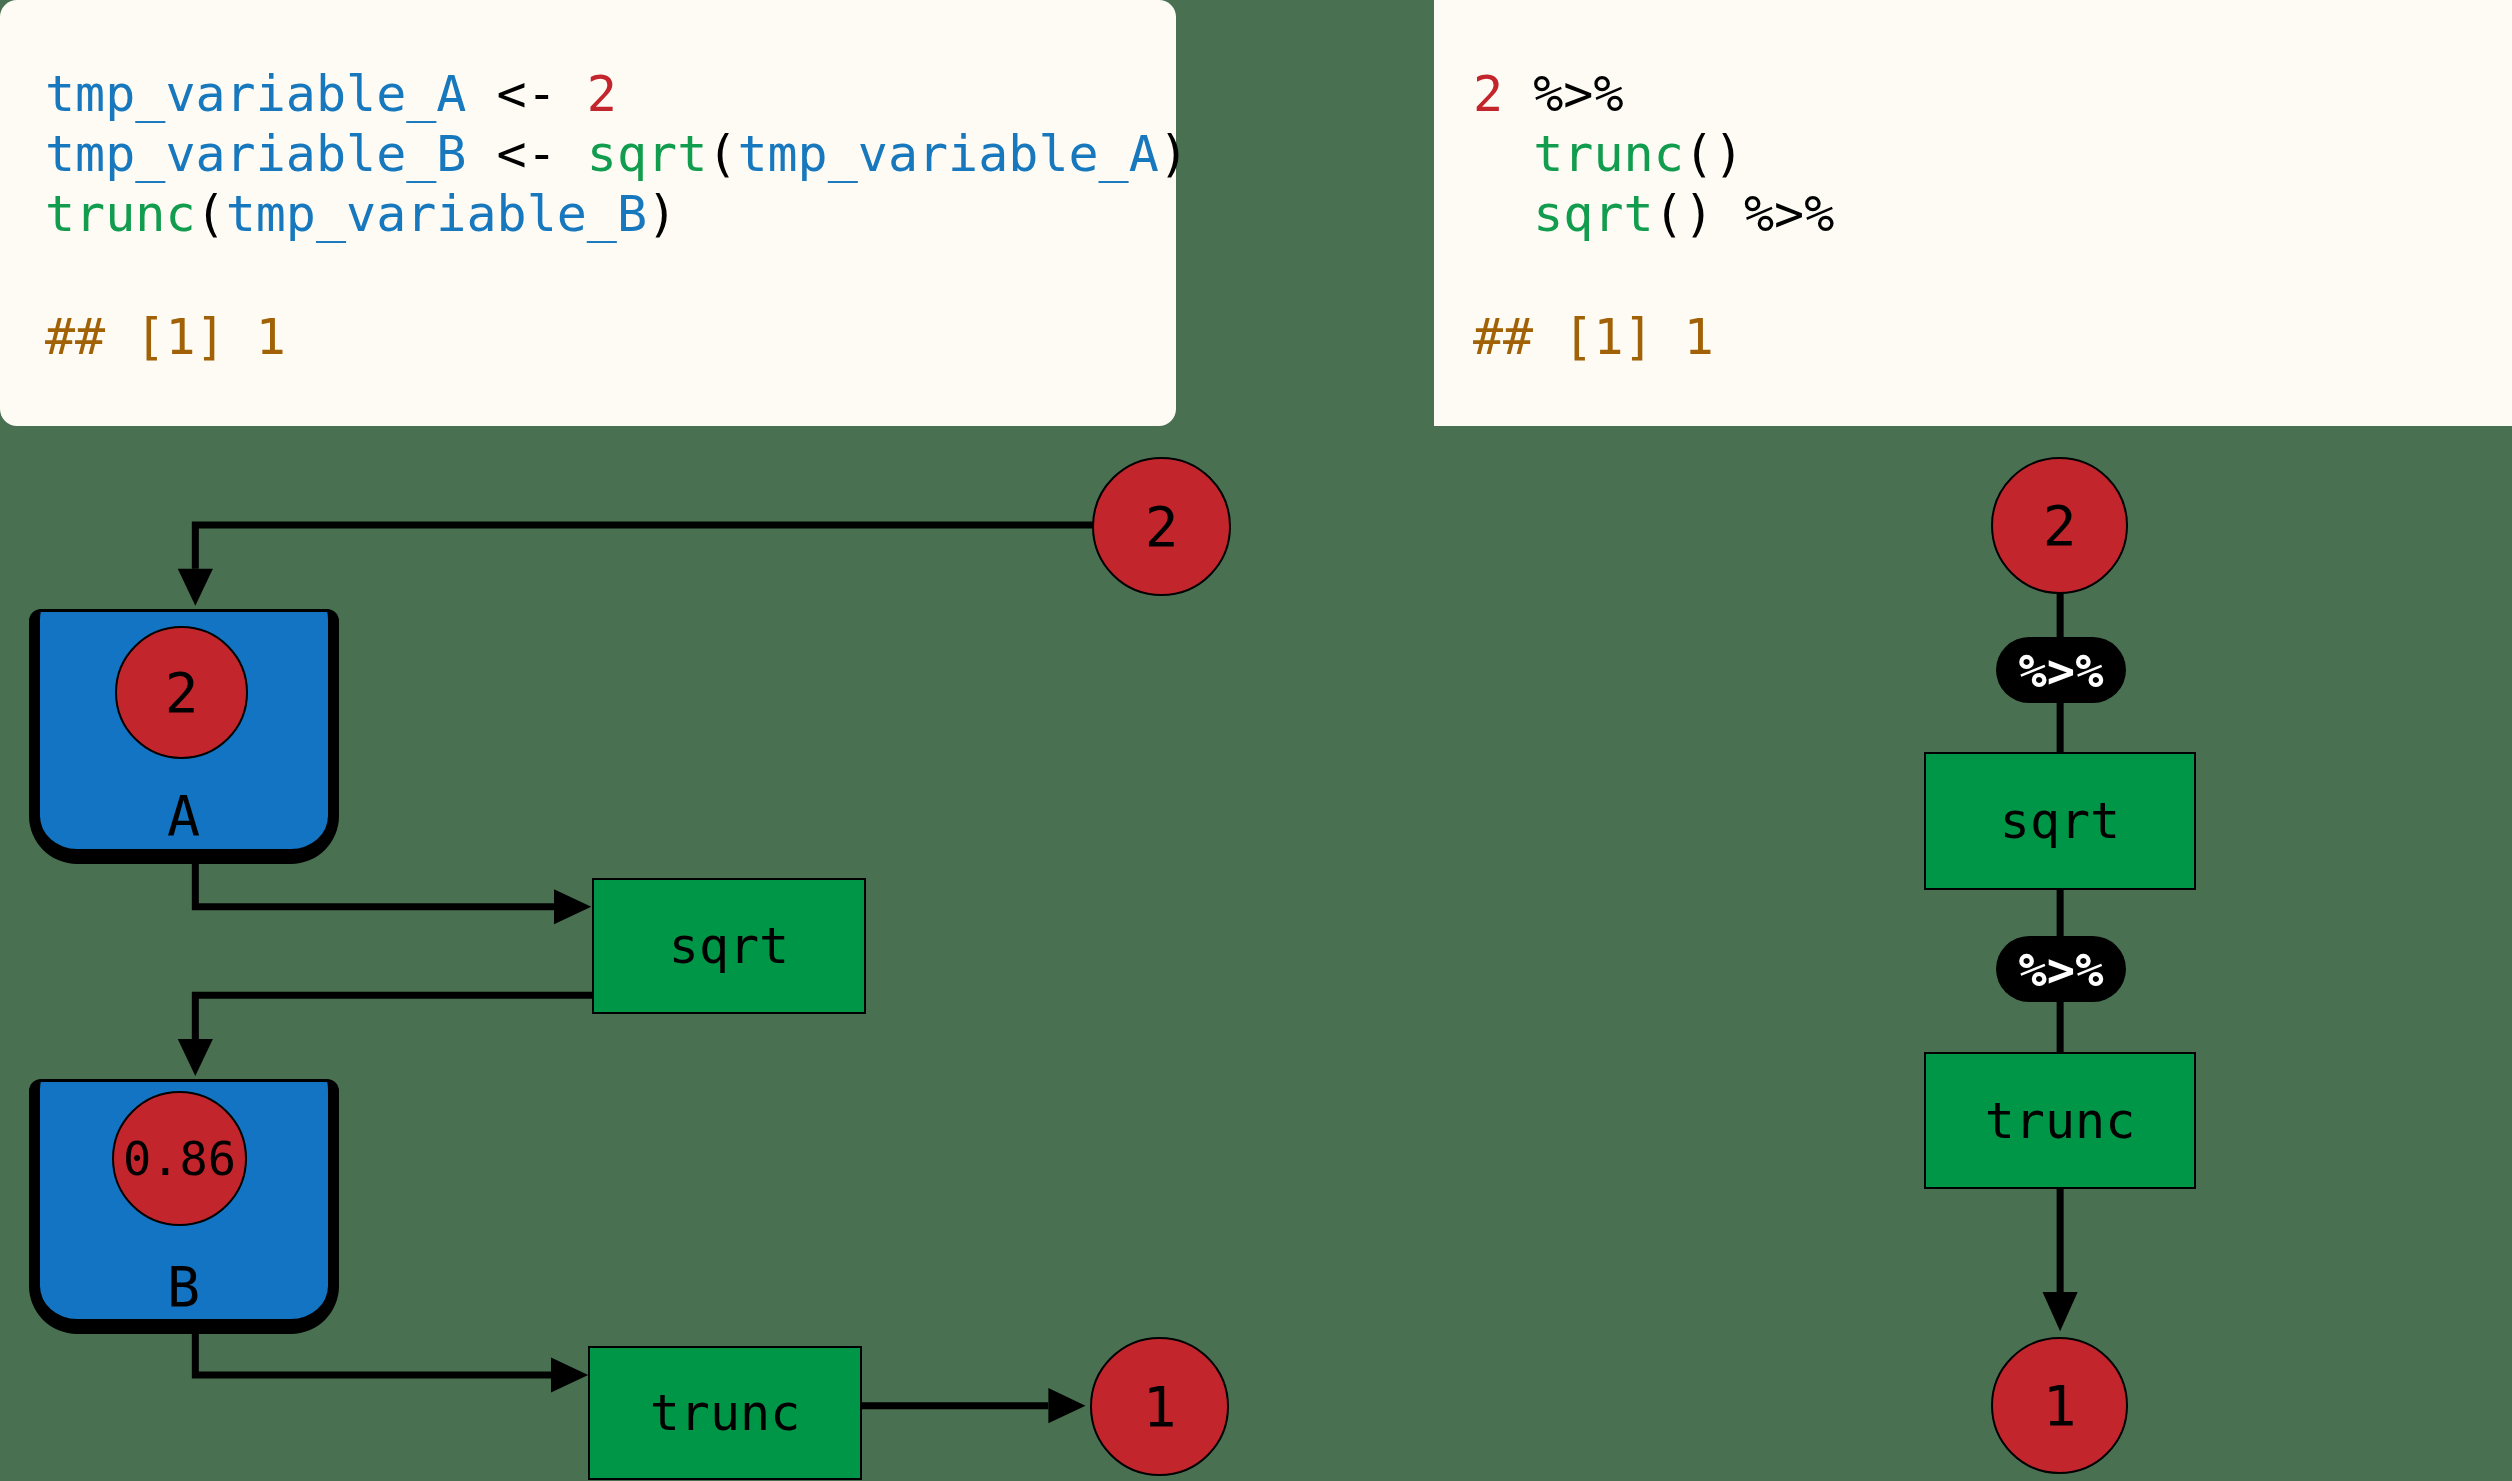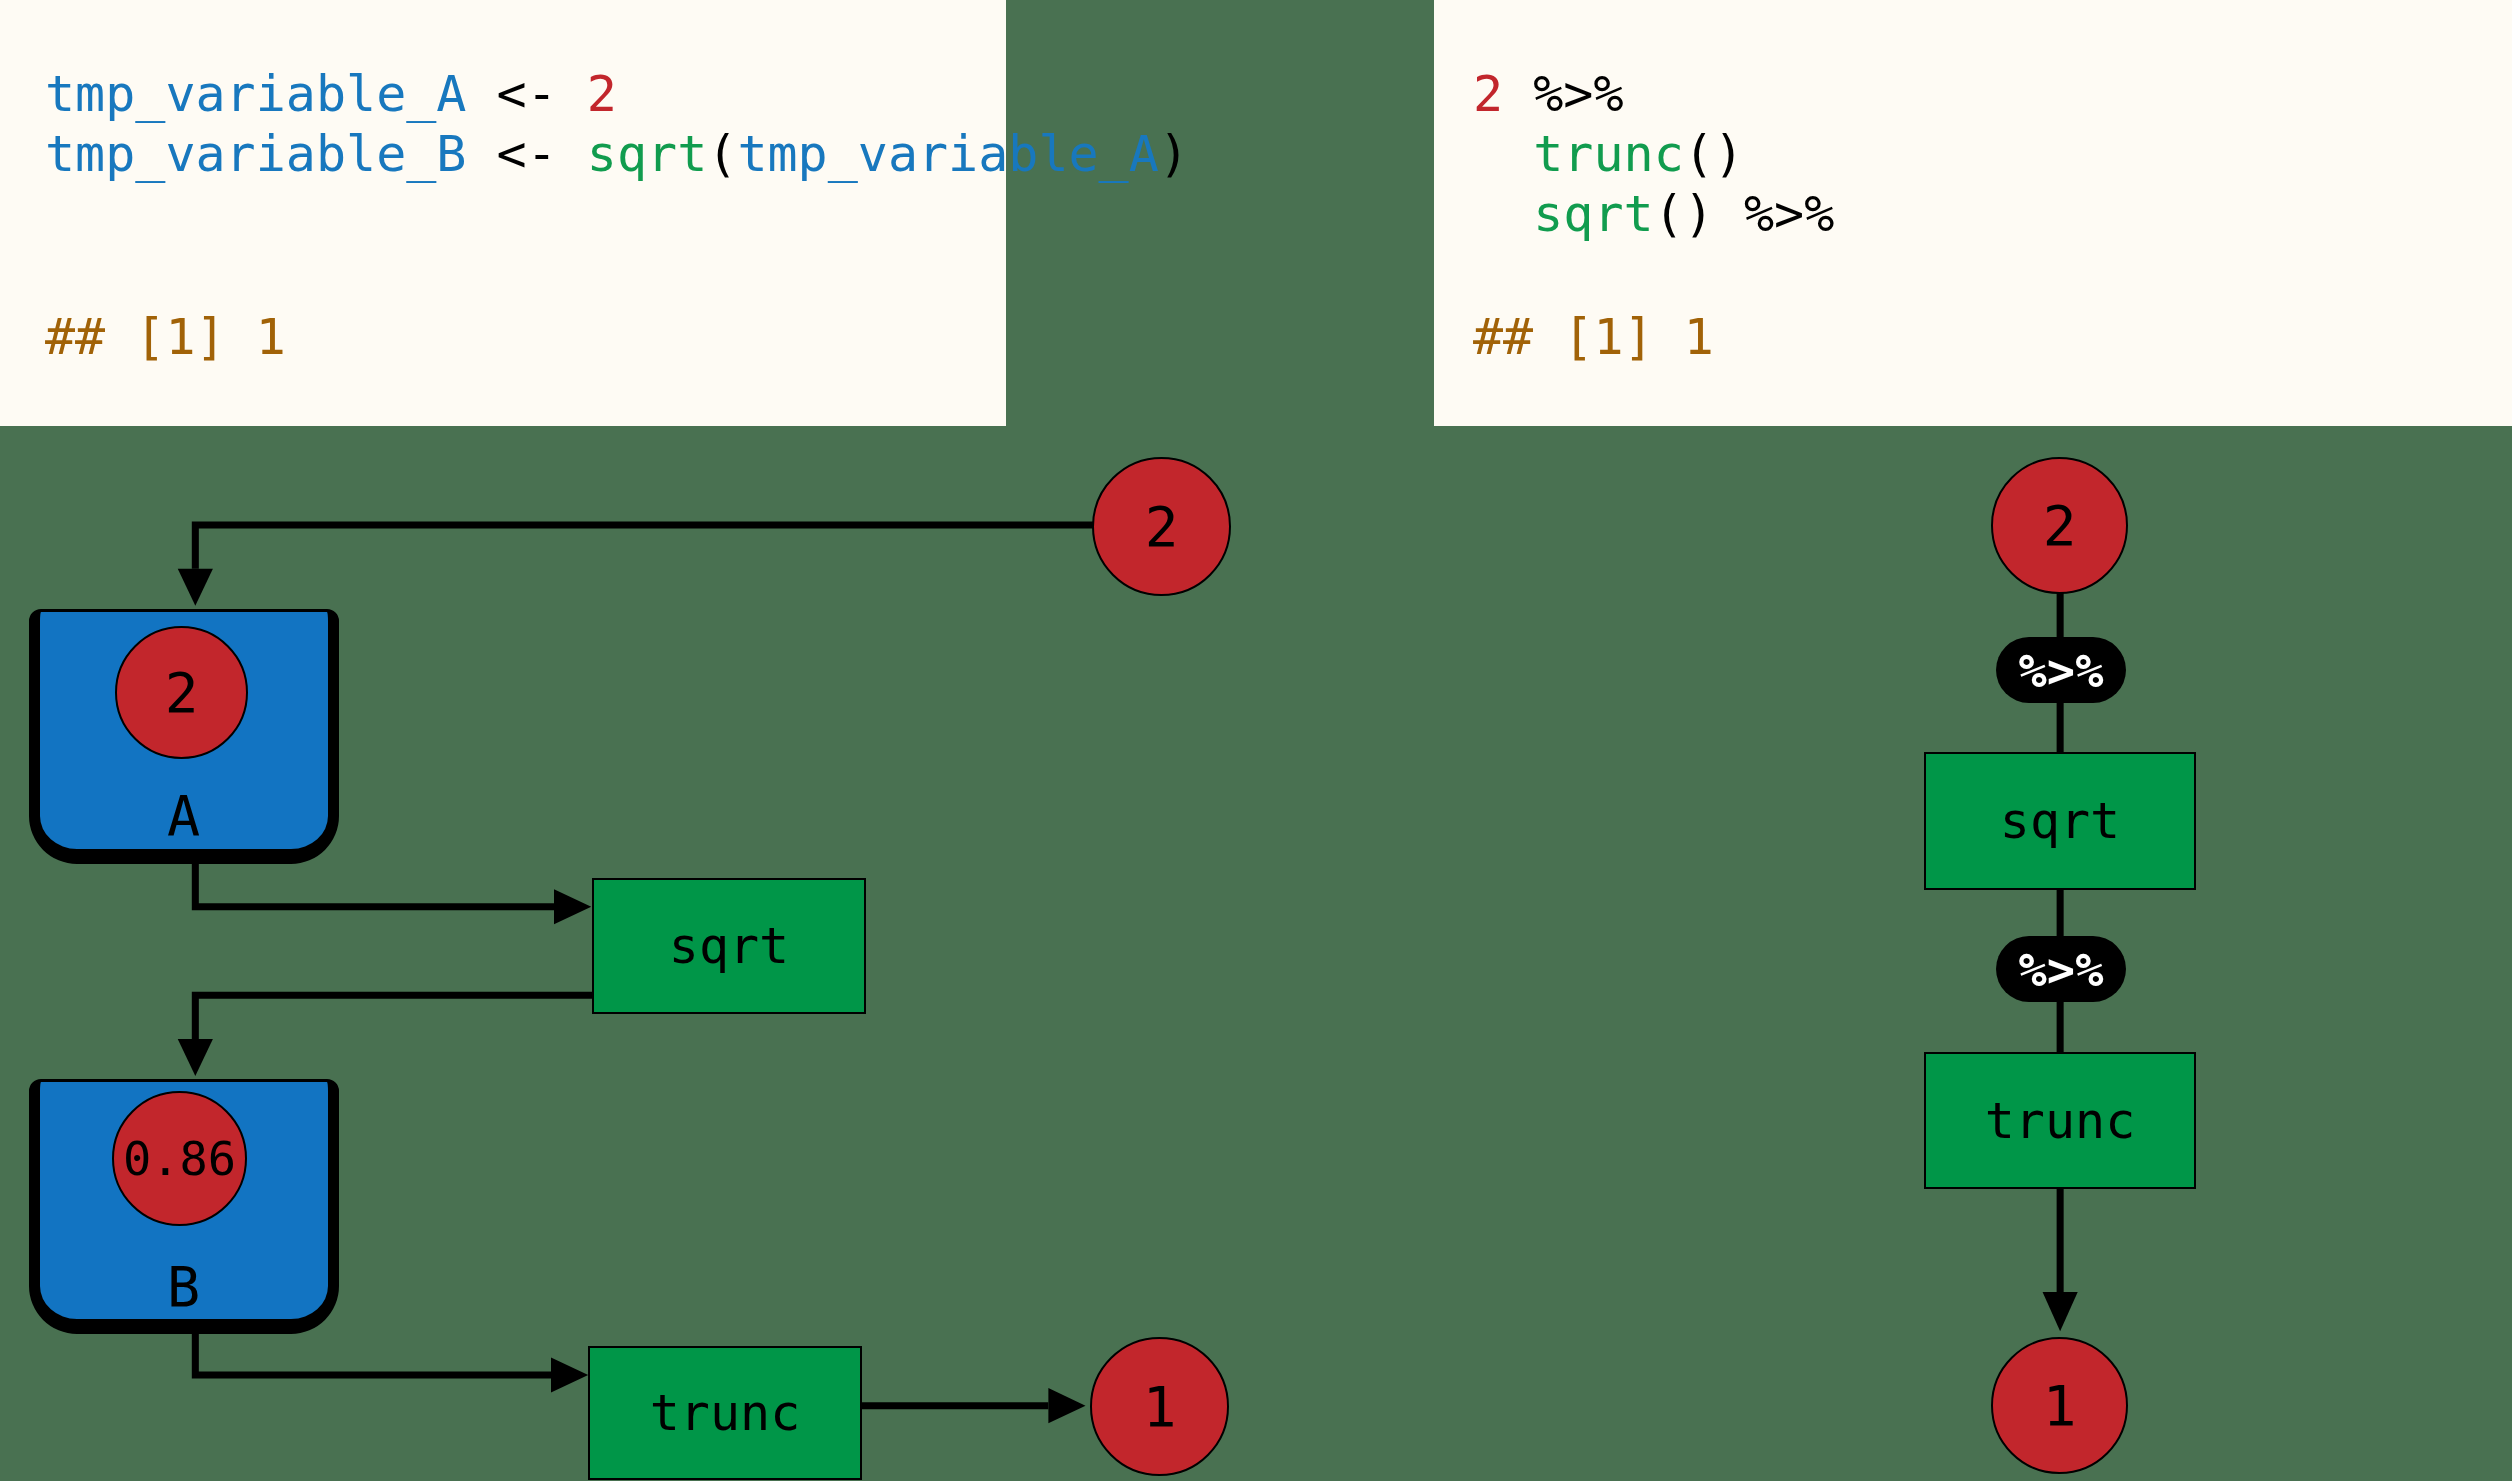--- a/index.html
+++ b/index.html
@@ -15,21 +15,21 @@
     overflow: hidden;
   }
 
   
   .code-panel {
     position: absolute;
     top: 0;
     height: 426px;
     background: #FEFBF4;
   }
-  #left-code-panel  { left: 0;      width: 1006px; }
+  #left-code-panel  { left: 0;      width: 1176px; border-radius: 17px; }
   #right-code-panel { left: 1434px; width: 1253px; }
 
   .code-block {
     position: absolute;
     top: 64px;
     font-size: 50px;
     line-height: 60px;
     color: #000;
   }
   #left-code-panel  .code-block { left: 45px; }
@@ -137,20 +137,21 @@
 </style>
 </head>
 <body>
 
 <div id="canvas">
 
   <div id="left-code-panel" class="code-panel">
     <div class="code-block">
       <div class="code-line"><span class="tok-blue">tmp_variable_A</span><span class="tok-plain"> &lt;- </span><span class="tok-red">2</span></div>
       <div class="code-line"><span class="tok-blue">tmp_variable_B</span><span class="tok-plain"> &lt;- </span><span class="tok-green">sqrt</span><span class="tok-plain">(</span><span class="tok-blue">tmp_variable_A</span><span class="tok-plain">)</span></div>
+      <div class="code-line"><span class="tok-green">trunc</span><span class="tok-plain">(</span><span class="tok-blue">tmp_variable_B</span><span class="tok-plain">)</span></div>
     </div>
     <div class="code-output">## [1] 1</div>
   </div>
 
   <div id="right-code-panel" class="code-panel">
     <div class="code-block">
       <div class="code-line"><span class="tok-red">2</span><span class="tok-plain"> %&gt;%</span></div>
       <div class="code-line"><span class="tok-plain">  </span><span class="tok-green">trunc</span><span class="tok-plain">()</span></div>
       <div class="code-line"><span class="tok-plain">  </span><span class="tok-green">sqrt</span><span class="tok-plain">() %&gt;%</span></div>
     </div>

